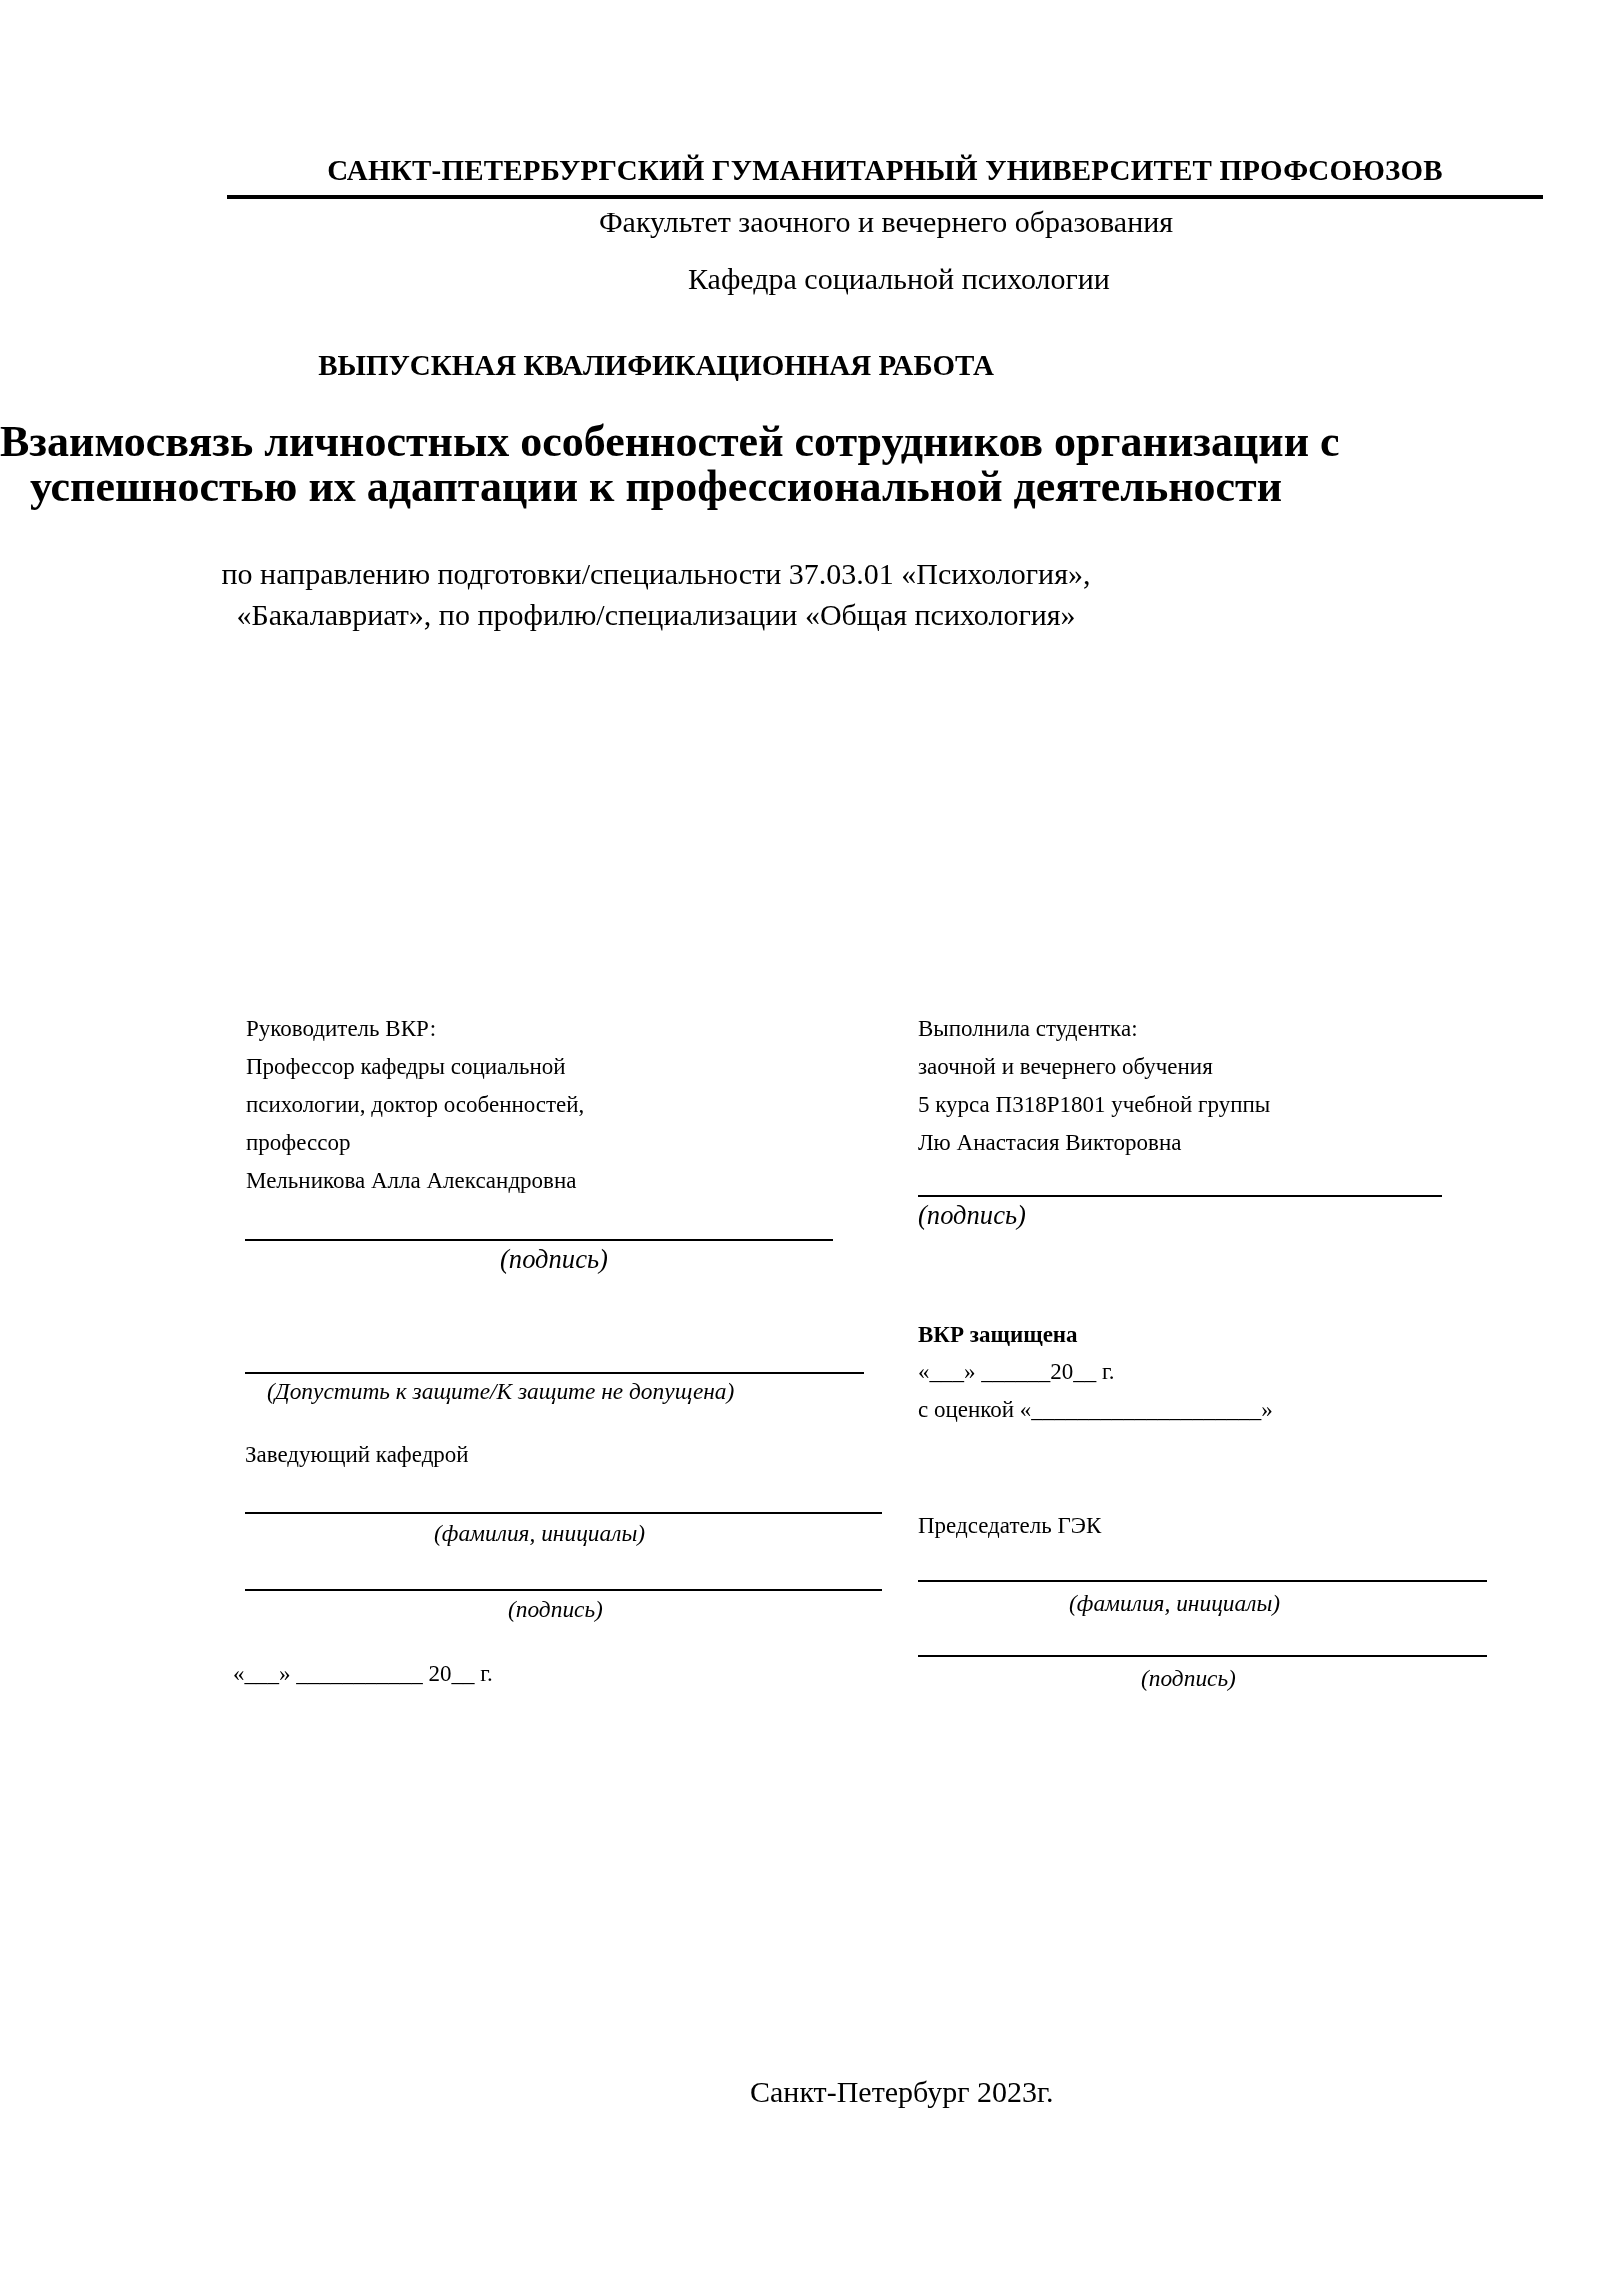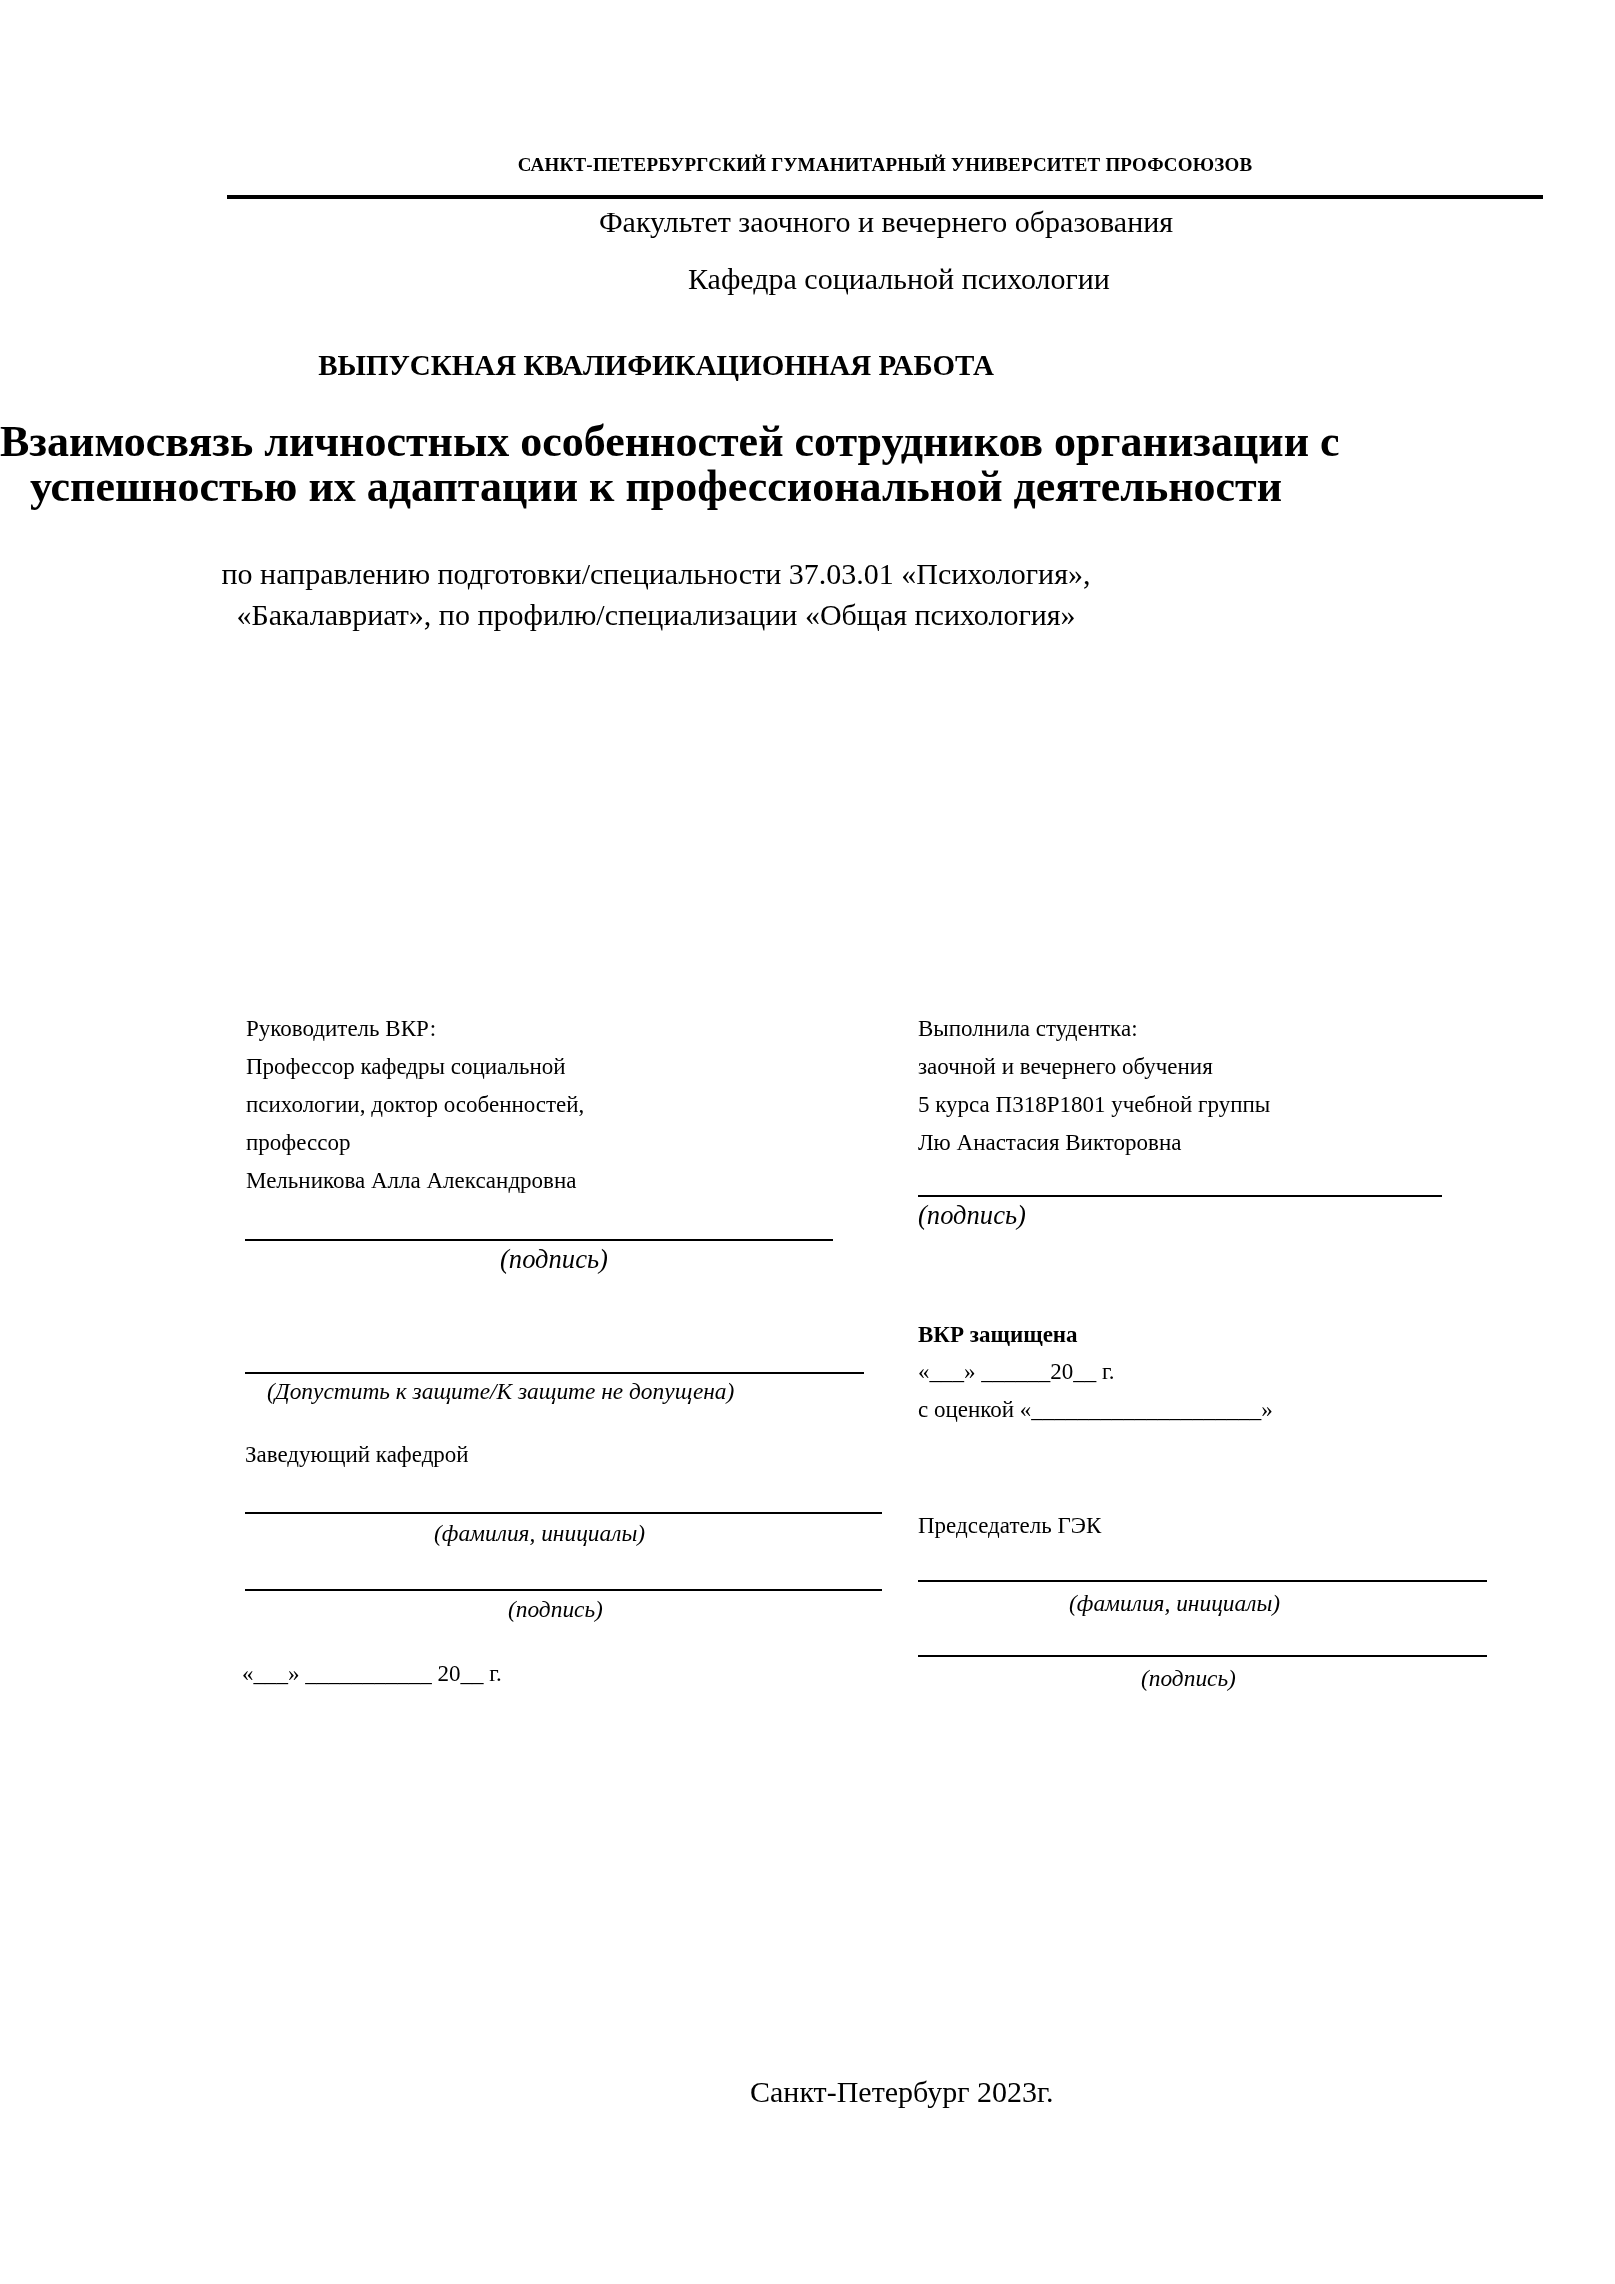--- a/index.html
+++ b/index.html
@@ -1,20 +1,20 @@
 <!DOCTYPE html>
 <html style="font-size:12.5px"><head>
 <meta charset="utf-8">
 <style>
   html, body { margin: 0; padding: 0; background: #ffffff; }
   body { width: 1616px; height: 2284px; position: relative; overflow: hidden;
          font-family: "Liberation Serif", "DejaVu Serif", serif; color: #000; }
   .abs { position: absolute; white-space: nowrap; }
   .center { left: 0; width: 1312px; text-align: center; }
-  .uni { font-weight: bold; font-size: 19px; left: 227px; width: 1316px; text-align: center; top: 154px; letter-spacing: 0.2px; }
+  .uni { font-weight: bold; font-size: 29px; left: 227px; width: 1316px; text-align: center; top: 154px; letter-spacing: 0.2px; }
   .rule-thick { position: absolute; left: 227px; top: 195px; width: 1316px; height: 3.9px; background: #000; }
   .fac { font-size: 30px; top: 205px; left: 0; width: 1772px; text-align: center; }
   .kaf { font-size: 30px; top: 262px; left: 688px; }
   .vkr { font-weight: bold; font-size: 29px; top: 349px; }
   .title { font-weight: bold; font-size: 44px; line-height: 45px; top: 419px; }
   .dir { font-size: 30px; line-height: 41px; top: 541px; margin-top: 12px; }
   .col-left { left: 246px; }
   .col-right { left: 918px; }
   .txt { font-size: 23px; line-height: 38px; }
   .ital { font-style: italic; font-size: 26.6px; }
@@ -51,21 +51,21 @@
 <div class="line" style="left:245px; top:1239px; width:588px;"></div>
 <div class="abs ital" style="left:500px; top:1244px;">(подпись)</div>
 
 <div class="line" style="left:245px; top:1372px; width:619px;"></div>
 <div class="abs ital-sm" style="left:227px; top:1378px;margin-left:40px;">(Допустить к защите/К защите не допущена)</div>
 <div class="abs txt" style="left:245px; top:1436px;">Заведующий кафедрой</div>
 <div class="line" style="left:245px; top:1512px; width:637px;"></div>
 <div class="abs ital-sm" style="left:434px; top:1520px;">(фамилия, инициалы)</div>
 <div class="line" style="left:245px; top:1589px; width:637px;"></div>
 <div class="abs ital-sm" style="left:508px; top:1596px;">(подпись)</div>
-<div class="abs txt" style="left:242px; top:1655px;">«___» ___________ 20__ г.</div>
+<div class="abs txt" style="left:233px; top:1655px;">«___» ___________ 20__ г.</div>
 
 <div class="abs col-right txt" style="top:1010px;">
   <div>Выполнила студентка:</div>
   <div>заочной и вечернего обучения</div>
   <div>5 курса П318Р1801 учебной группы</div>
   <div>Лю Анастасия Викторовна</div>
 </div>
 <div class="line" style="left:918px; top:1195px; width:524px;"></div>
 <div class="abs ital" style="left:918px; top:1200px;">(подпись)</div>
 

